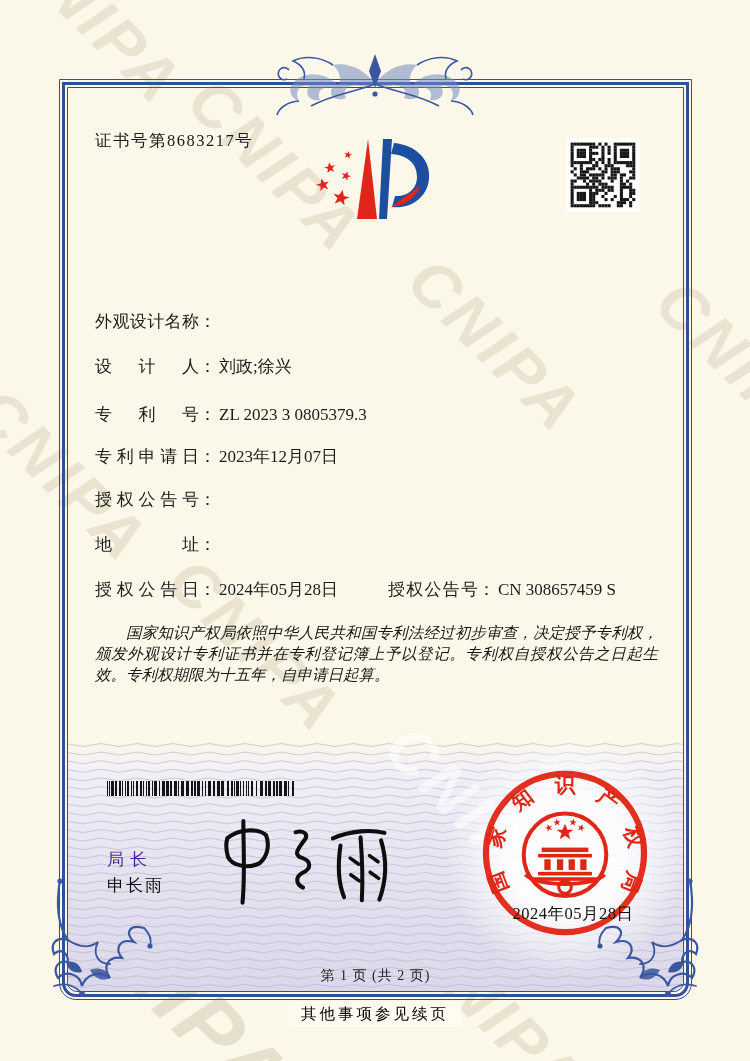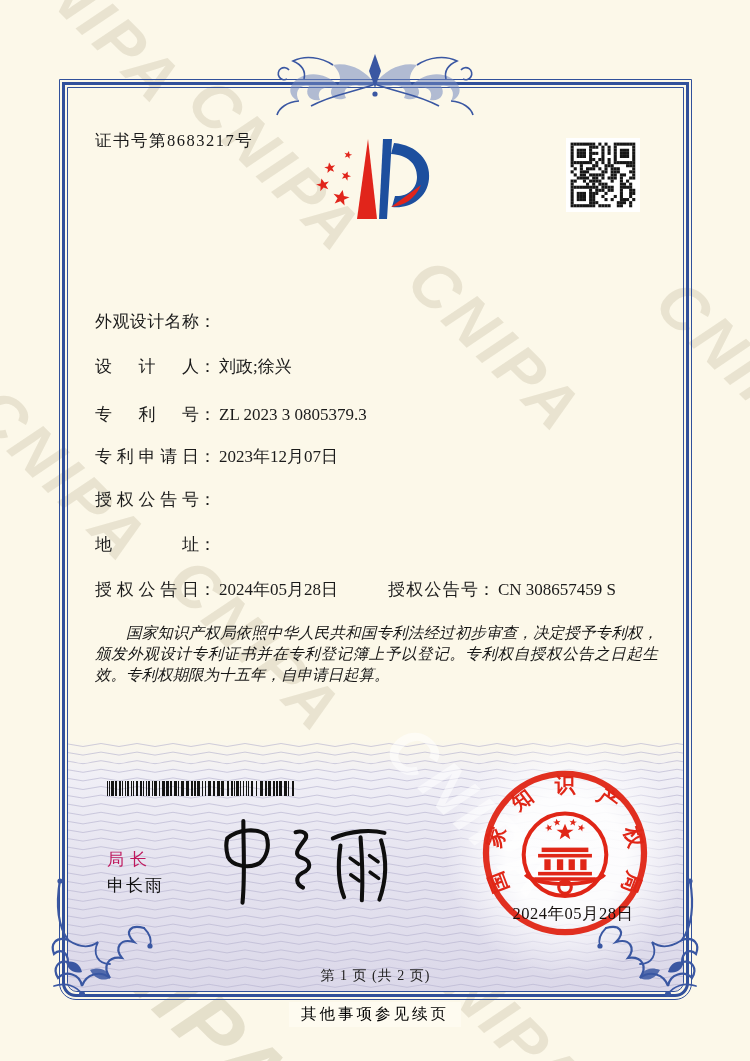--- a/index.html
+++ b/index.html
@@ -48,21 +48,21 @@
   .flabel2{display:inline-block;width:90px;text-align:justify;text-align-last:justify;flex:none;}
 
   .paras{position:absolute;left:30px;top:537px;width:563px;font-size:15.5px;line-height:21px;
          text-align:justify;color:#161616;}
   .paras p{margin:0 0 2px 0;text-indent:2em;font-style:italic;}
 
   .barcode{position:absolute;left:42px;top:696px;}
   #bars rect{fill:#141414;}
 
   .director-title{position:absolute;left:42px;top:763px;font-family:"Liberation Sans",sans-serif;
-         font-size:17px;letter-spacing:6px;color:#be185d;}
+         font-size:17px;letter-spacing:6px;color:#4c1d95;}
   .director-name{position:absolute;left:42px;top:789px;font-family:Liberation Mono, monospace;
          font-size:17px;letter-spacing:2px;color:#111;}
   .signature{position:absolute;left:152px;top:726px;}
 
   .seal-halo{position:absolute;left:382px;top:652px;width:238px;height:238px;border-radius:50%;
          background:radial-gradient(circle,rgba(255,255,255,.9) 35%,rgba(255,255,255,0) 72%);}
   .seal{position:absolute;left:412px;top:680px;}
   #seal-text text{font-family:"Liberation Serif",serif;font-weight:700;font-size:23px;fill:#e02617;text-anchor:middle;}
   .seal-date{position:absolute;left:418px;top:818px;width:180px;text-align:center;font-size:16.5px;
          letter-spacing:.5px;color:#15100e;}

